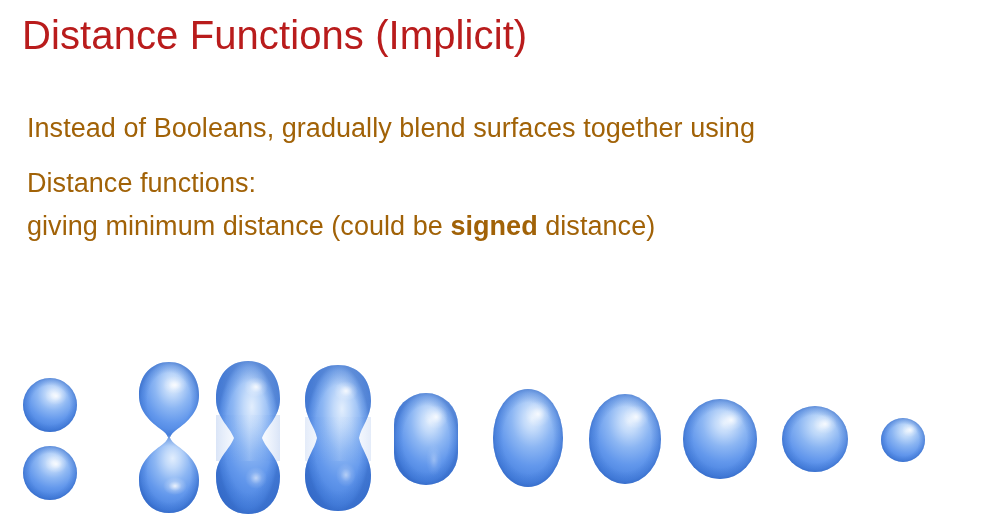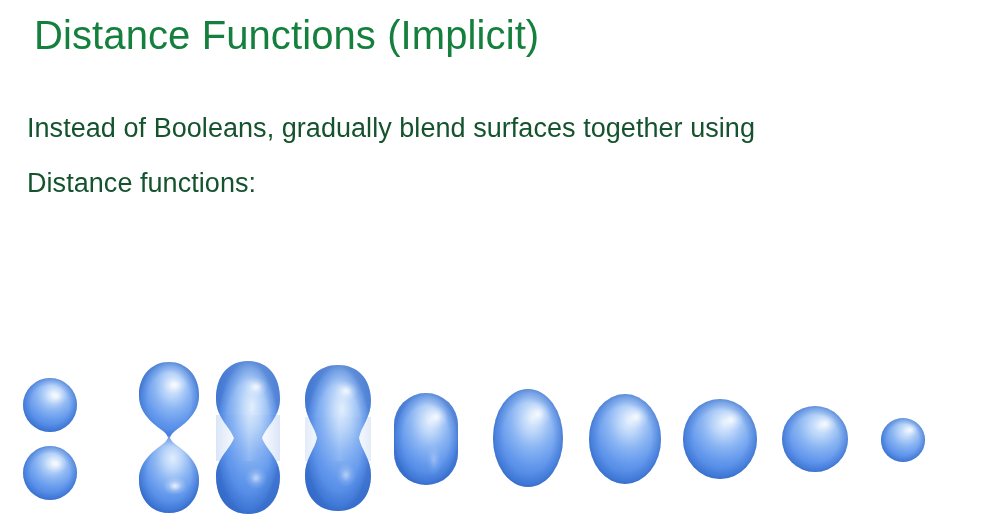--- a/index.html
+++ b/index.html
@@ -16,41 +16,41 @@
   }
 
   .slide {
     position: absolute;
     inset: 0;
     background: #ffffff;
   }
 
   .slide-title {
     position: absolute;
-    left: 34px;
+    left: 22px;
     top: 12px;
     font-size: 40px;
     font-weight: 300;
-    color: #15803d;
+    color: #b91c1c;
     letter-spacing: 0.1px;
     line-height: 1.15;
     white-space: nowrap;
   }
 
   .body-block {
     position: absolute;
     left: 27px;
     top: 115px;
     width: 950px;
   }
 
   .para {
     font-size: 27px;
     font-weight: 300;
-    color: #14532d;
+    color: #a16207;
     line-height: 1.0;
     letter-spacing: 0.05px;
     white-space: nowrap;
   }
 
   .para.lead {
     margin: 0 0 28px 0;
   }
 
   .para.tight {
@@ -86,20 +86,21 @@
 <div class="slide">
 
   <div class="slide-title">Distance Functions (Implicit)</div>
 
   <div class="body-block">
 
     <p class="para lead">Instead of Booleans, gradually blend surfaces together using</p>
 
     <p class="para tight">Distance functions:</p>
 
+    <p class="para tight"><span>giving minimum distance (could be </span><b>signed</b><span> distance)</span></p>
 
 
   </div>
 
   <div class="figure">
     <svg viewBox="0 0 997 165" xmlns="http://www.w3.org/2000/svg" aria-hidden="true">
       <defs>
         <radialGradient id="blobGrad" cx="0.56" cy="0.30" r="0.78">
           <stop offset="0%" stop-color="#e2eefd"></stop>
           <stop offset="16%" stop-color="#c2dafa"></stop>

